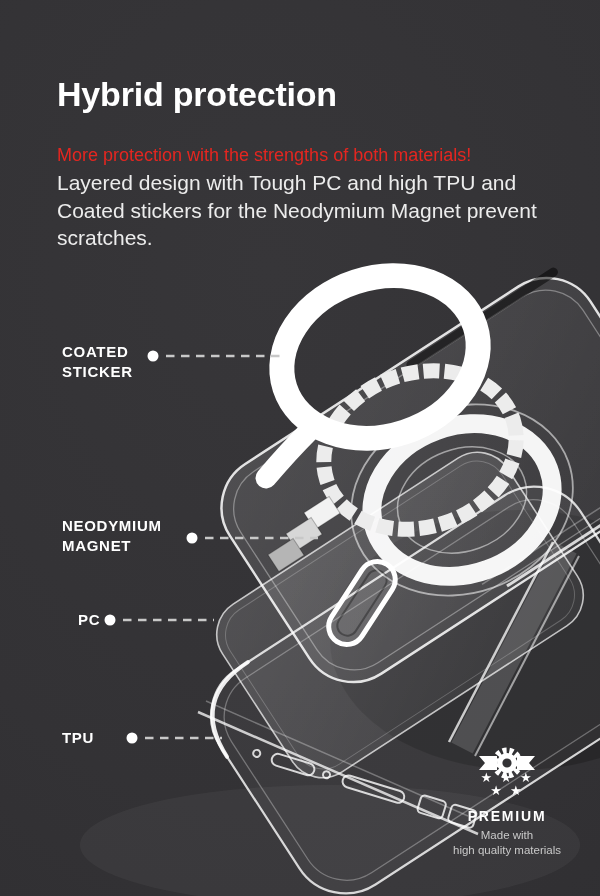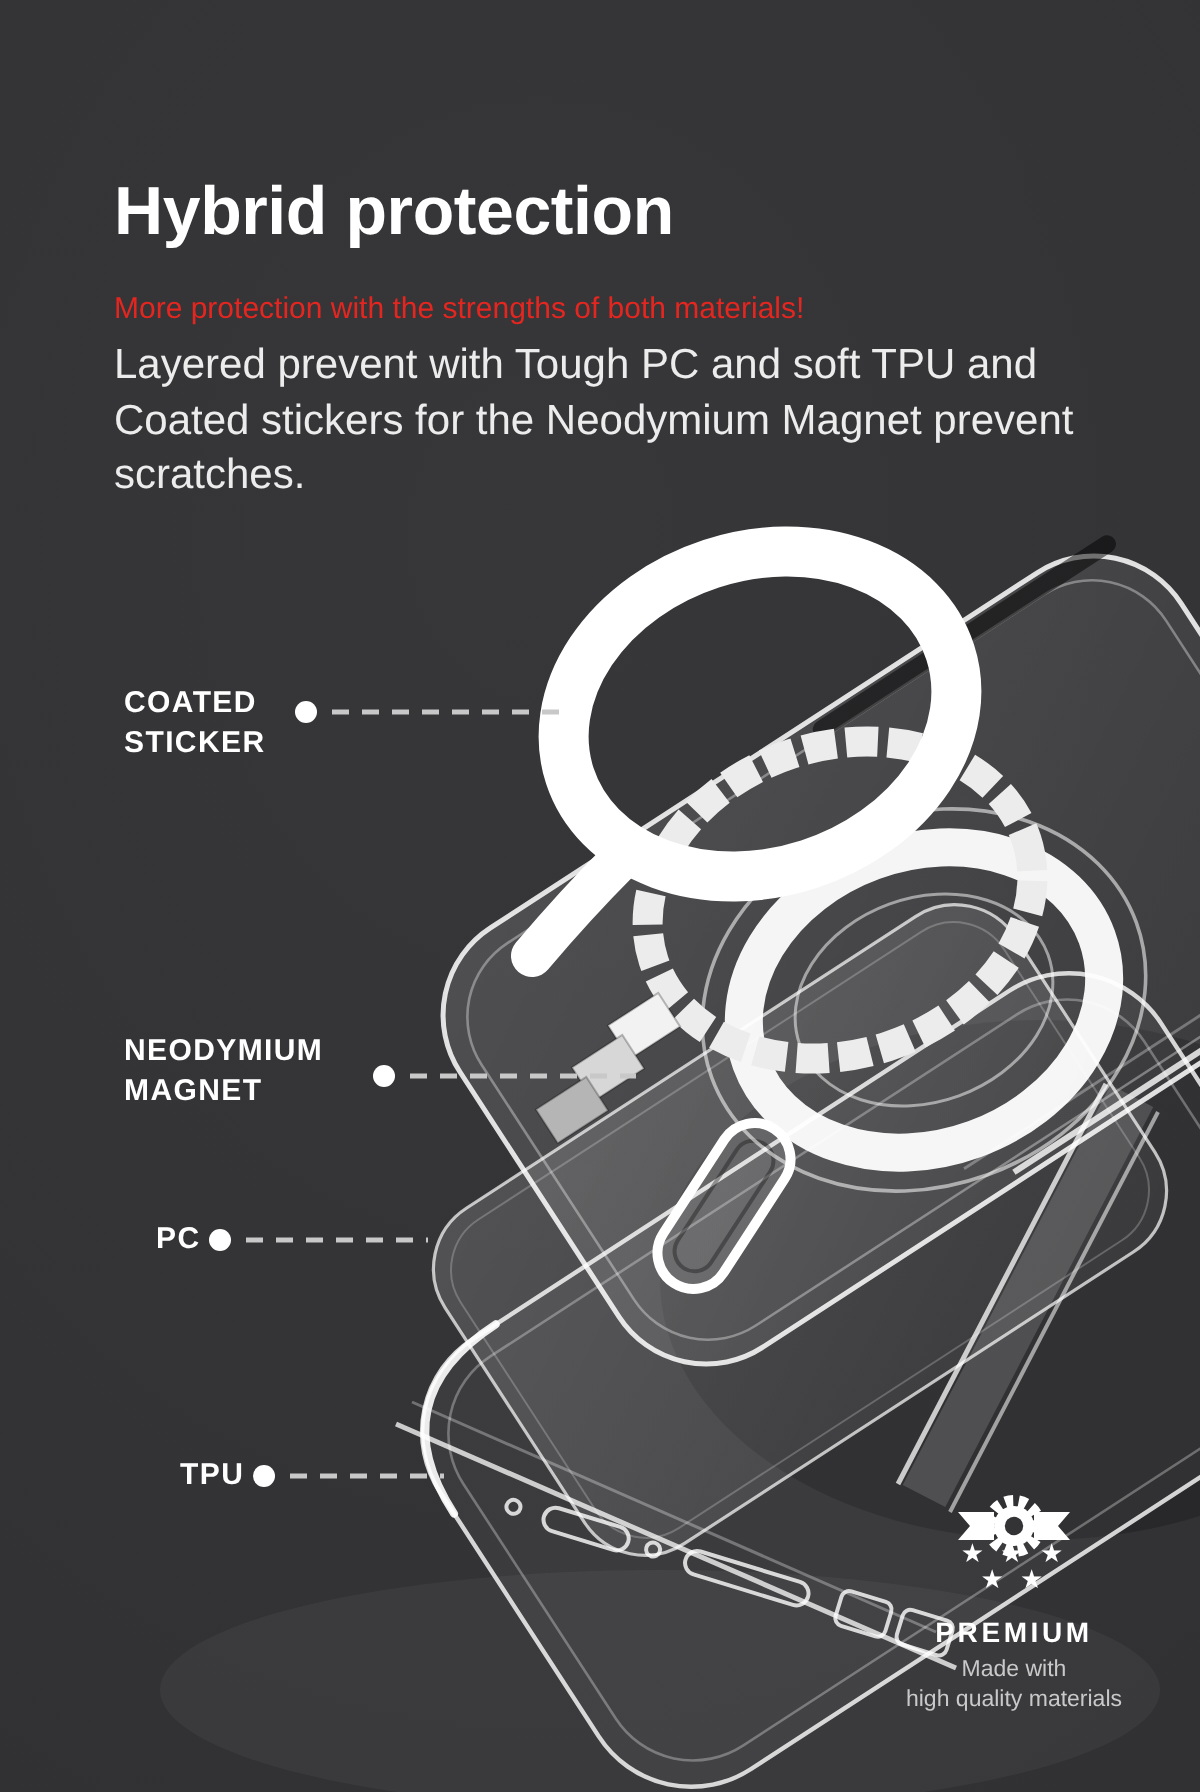--- a/index.html
+++ b/index.html
@@ -8,41 +8,41 @@
     width:600px;height:896px;
     overflow:hidden;
     background:radial-gradient(130% 110% at 45% 30%, #373639 0%, #333235 55%, #2e2d30 100%);
     font-family:"Liberation Sans", sans-serif;
     -webkit-font-smoothing:antialiased;
   }
   .stage *{box-sizing:border-box;}
   svg.illus{position:absolute;left:0;top:0;z-index:1;}
   .txt{position:absolute;z-index:2;}
   .title{
-    left:57px;top:60px;
+    left:57px;top:48px;
     color:#ffffff;font-size:34px;line-height:47px;font-weight:700;letter-spacing:-0.2px;
   }
   .title span{display:block;}
   .highlight{
     left:57px;top:142px;width:520px;
-    font-size:15px;line-height:26px;font-weight:400;
+    font-size:18px;line-height:26px;font-weight:400;
   }
   .body-copy{
     left:57px;top:169px;width:520px;
     color:#ececec;font-size:21px;line-height:27.5px;font-weight:400;
   }
   .body-copy span{display:block;}
   .callout{
     color:#ffffff;font-size:15px;line-height:19.5px;font-weight:700;letter-spacing:0.7px;
   }
   .callout span{display:block;}
   .co-coated{left:62px;top:342px;}
   .co-magnet{left:62px;top:516px;}
   .co-pc{left:62px;top:610px;margin-left:16px;}
-  .co-tpu{left:62px;top:728px;margin-left:28px;}
+  .co-tpu{left:62px;top:728px;}
   .badge{
     left:407px;top:771px;width:200px;text-align:center;z-index:2;
   }
   .badge .stars{
     color:#ffffff;font-family:"DejaVu Sans", sans-serif;
     font-size:13px;line-height:13px;letter-spacing:2px;
   }
   .badge .stars.bottom{margin-top:0px;}
   .badge .b-title{
     margin-top:11px;color:#ffffff;font-size:14px;font-weight:700;letter-spacing:1.8px;line-height:16px;
@@ -154,21 +154,21 @@
     </g>
   </svg>
 
   <h1 class="txt title">
     <span>Hybrid protection</span>
   </h1>
 
   <div class="txt highlight" style="color:#e42620;">More protection with the strengths of both materials!</div>
 
   <div class="txt body-copy">
-    <span>Layered prevent with Tough PC and soft TPU and</span>
+    <span>Layered design with Tough PC and high TPU and</span>
     <span>Coated stickers for the Neodymium Magnet prevent</span>
     <span>scratches.</span>
   </div>
 
   <div class="txt callout co-coated">
     <span>COATED</span>
     <span>STICKER</span>
   </div>
   <div class="txt callout co-magnet">
     <span>NEODYMIUM</span>

